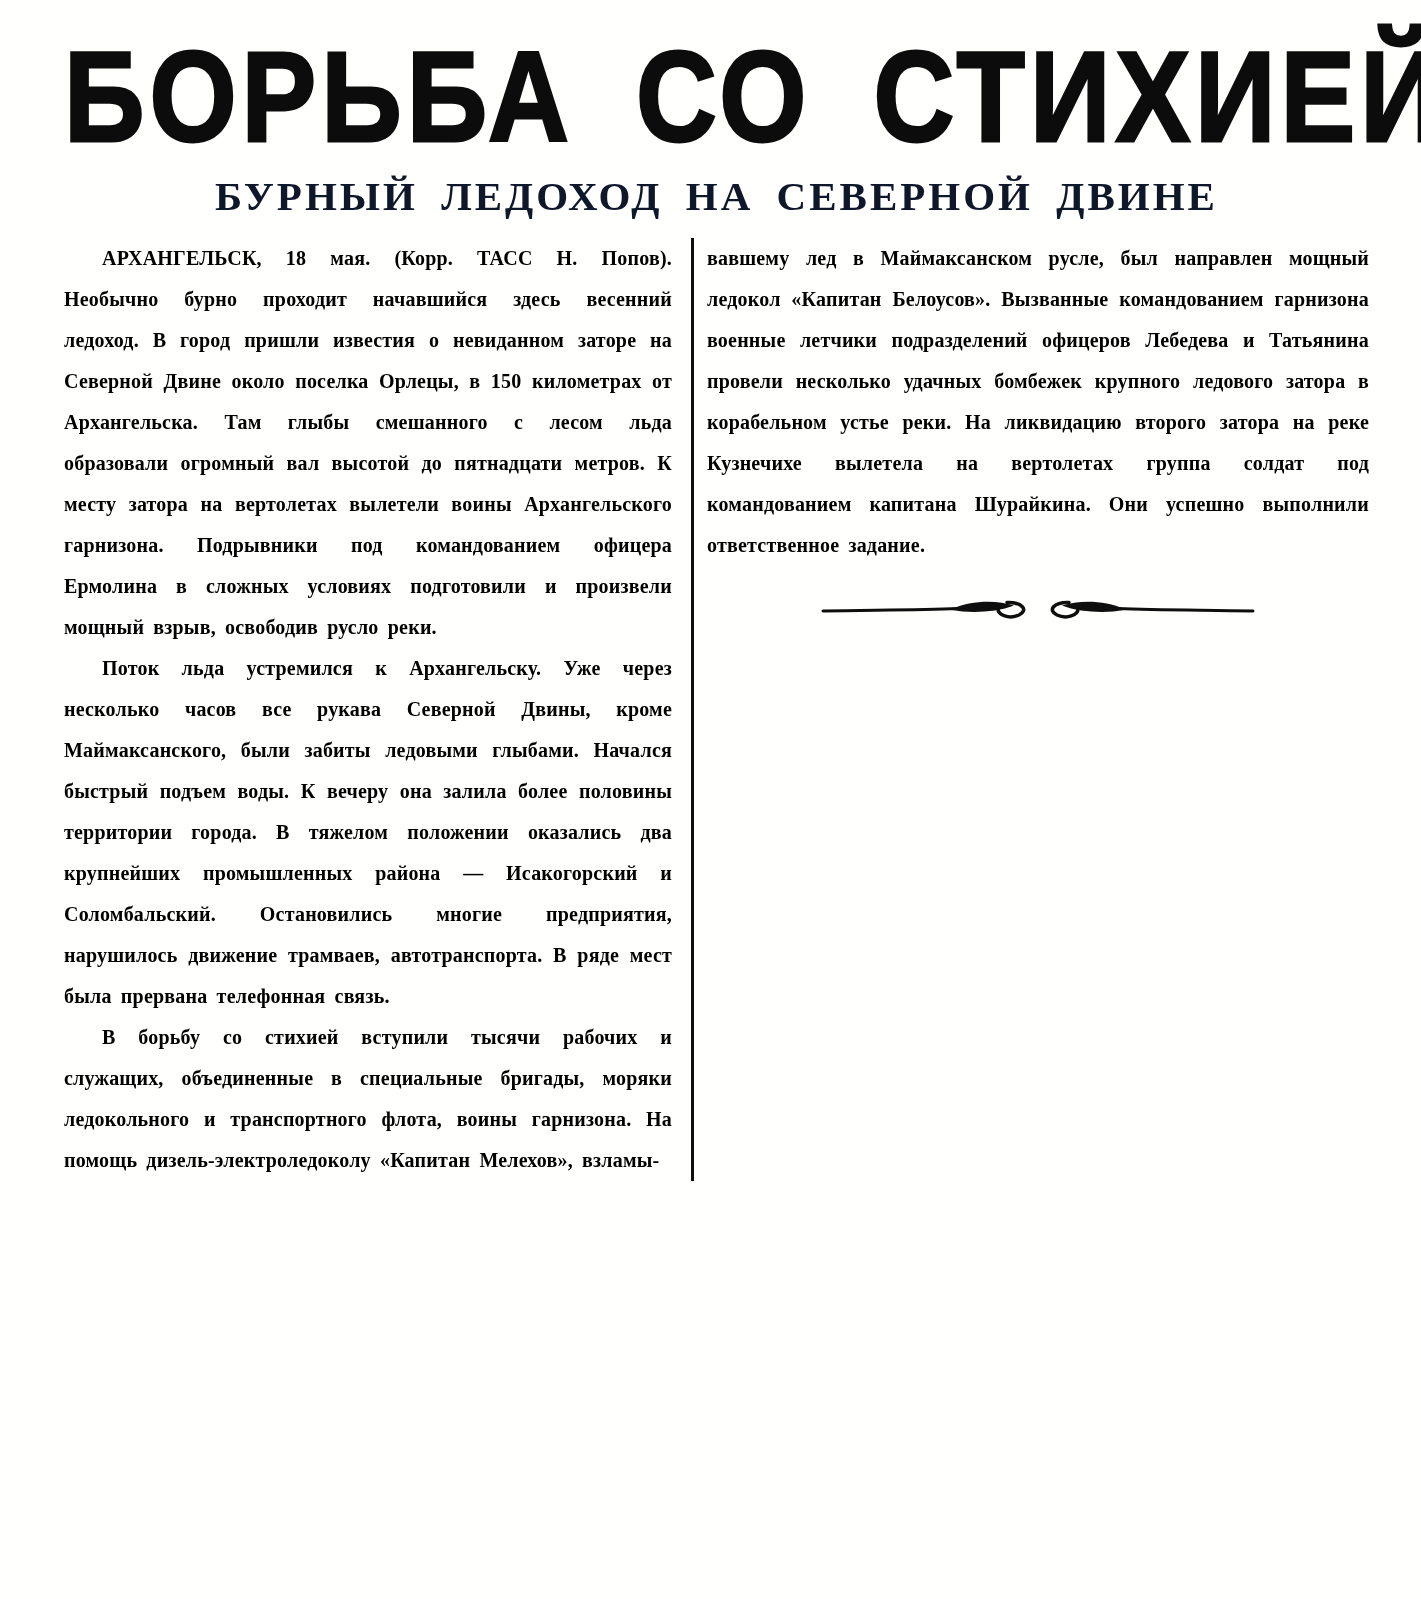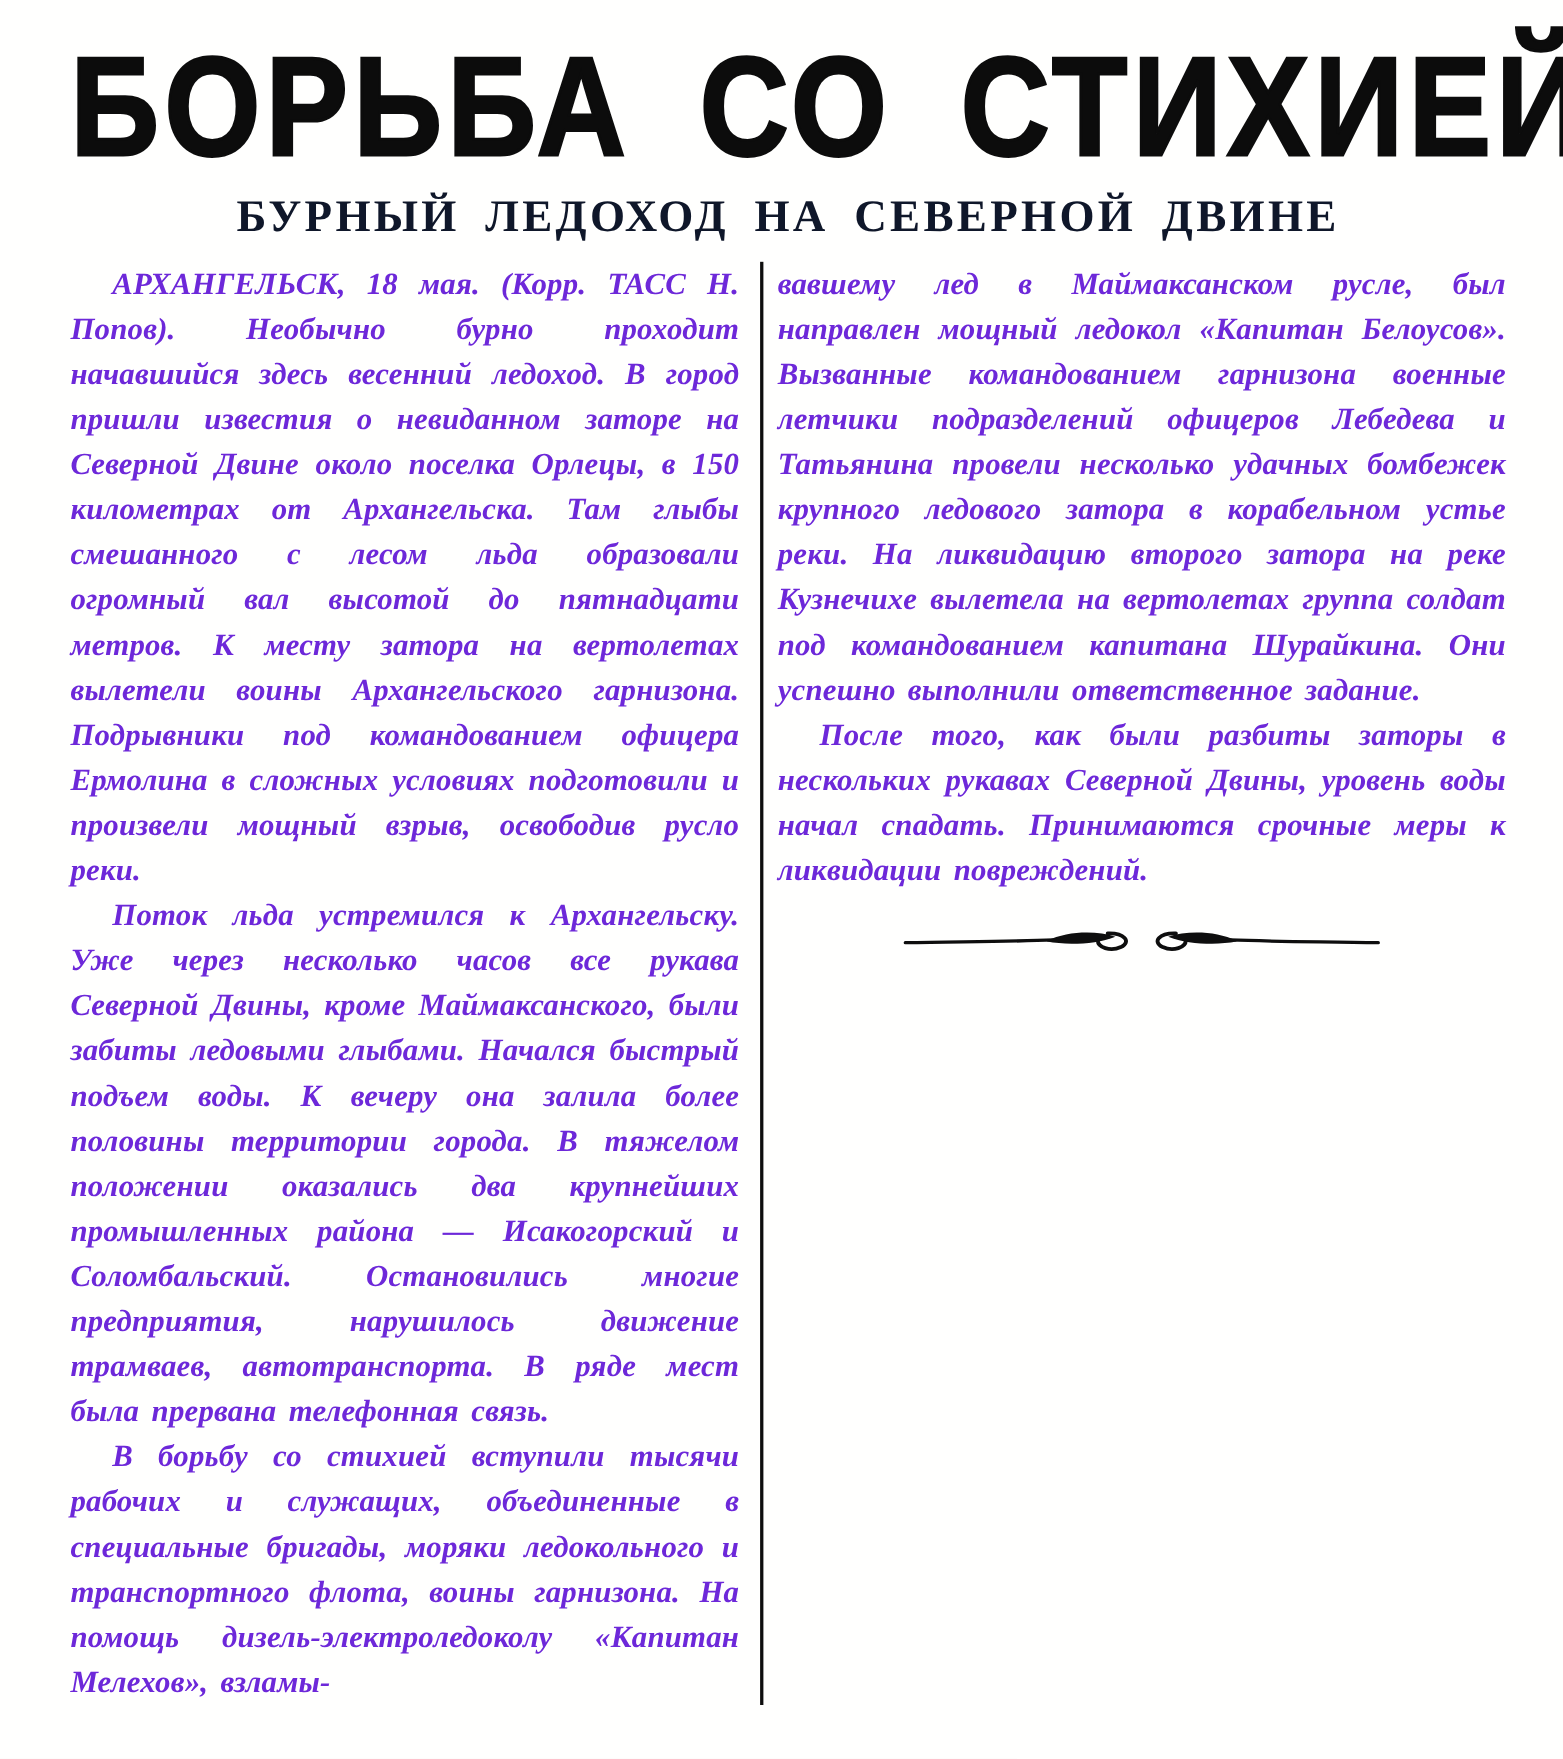--- a/index.html
+++ b/index.html
@@ -65,29 +65,28 @@
     width: 3px;
     background: #0e0e0e;
     margin-left: 15px;
   }
   .col-right {
     flex: 1 1 auto;
     padding-left: 13px;
   }
   .para {
     margin: 0;
-    font-size: 28px;
+    font-size: 20px;
     line-height: 41px;
     font-weight: 700;
     text-align: justify;
     text-indent: 38px;
     word-spacing: 4px;
     letter-spacing: 0.2px;
-    color: #6d28d9;
-    font-style: italic;
+    color: #000000;
   }
   .para.no-indent {
     text-indent: 0;
   }
   .end-flourish {
     margin: 28px auto 0 auto;
     width: 436px;
     height: 30px;
   }
   .end-rule svg, .end-flourish svg {
@@ -112,21 +111,20 @@
       <p class="para">АРХАНГЕЛЬСК, 18 мая. (Корр. ТАСС Н. Попов). Необычно бурно проходит начавшийся здесь весенний ледоход. В город пришли известия о невиданном заторе на Северной Двине около поселка Орлецы, в 150 километрах от Архангельска. Там глыбы смешанного с лесом льда образовали огромный вал высотой до пятнадцати метров. К месту затора на вертолетах вылетели воины Архангельского гарнизона. Подрывники под командованием офицера Ермолина в сложных условиях подготовили и произвели мощный взрыв, освободив русло реки.</p>
       <p class="para">Поток льда устремился к Архангельску. Уже через несколько часов все рукава Северной Двины, кроме Маймаксанского, были забиты ледовыми глыбами. Начался быстрый подъем воды. К вечеру она залила более половины территории города. В тяжелом положении оказались два крупнейших промышленных района — Исакогорский и Соломбальский. Остановились многие предприятия, нарушилось движение трамваев, автотранспорта. В ряде мест была прервана телефонная связь.</p>
       <p class="para">В борьбу со стихией вступили тысячи рабочих и служащих, объединенные в специальные бригады, моряки ледокольного и транспортного флота, воины гарнизона. На помощь дизель-электроледоколу «Капитан Мелехов», взламы-</p>
 
     </div>
 
     <div class="col-rule"></div>
 
     <div class="col col-right">
       <p class="para no-indent">вавшему лед в Маймаксанском русле, был направлен мощный ледокол «Капитан Белоусов». Вызванные командованием гарнизона военные летчики подразделений офицеров Лебедева и Татьянина провели несколько удачных бомбежек крупного ледового затора в корабельном устье реки. На ликвидацию второго затора на реке Кузнечихе вылетела на вертолетах группа солдат под командованием капитана Шурайкина. Они успешно выполнили ответственное задание.</p>
-      <p class="para">После того, как были разбиты заторы в нескольких рукавах Северной Двины, уровень воды начал спадать. Принимаются срочные меры к ликвидации повреждений.</p>
 
       <div class="end-flourish">
         <svg viewBox="0 0 436 30" xmlns="http://www.w3.org/2000/svg" aria-hidden="true">
 
           <path d="M3 17 C60 16 100 16 138 14.5" fill="none" stroke="#0e0e0e" stroke-width="3" stroke-linecap="round"></path>
           <path d="M132 15 C150 6.5 176 5.5 194 11.5 C176 18.5 150 19.5 132 16 Z" fill="#0e0e0e"></path>
           <path d="M187 8.5 C202 8 209 16 199 21 C189 25.5 178 21 178 15" fill="none" stroke="#0e0e0e" stroke-width="3.5" stroke-linecap="round"></path>
 
           <path d="M433 17 C376 16 336 16 298 14.5" fill="none" stroke="#0e0e0e" stroke-width="3" stroke-linecap="round"></path>
           <path d="M304 15 C286 6.5 260 5.5 242 11.5 C260 18.5 286 19.5 304 16 Z" fill="#0e0e0e"></path>

